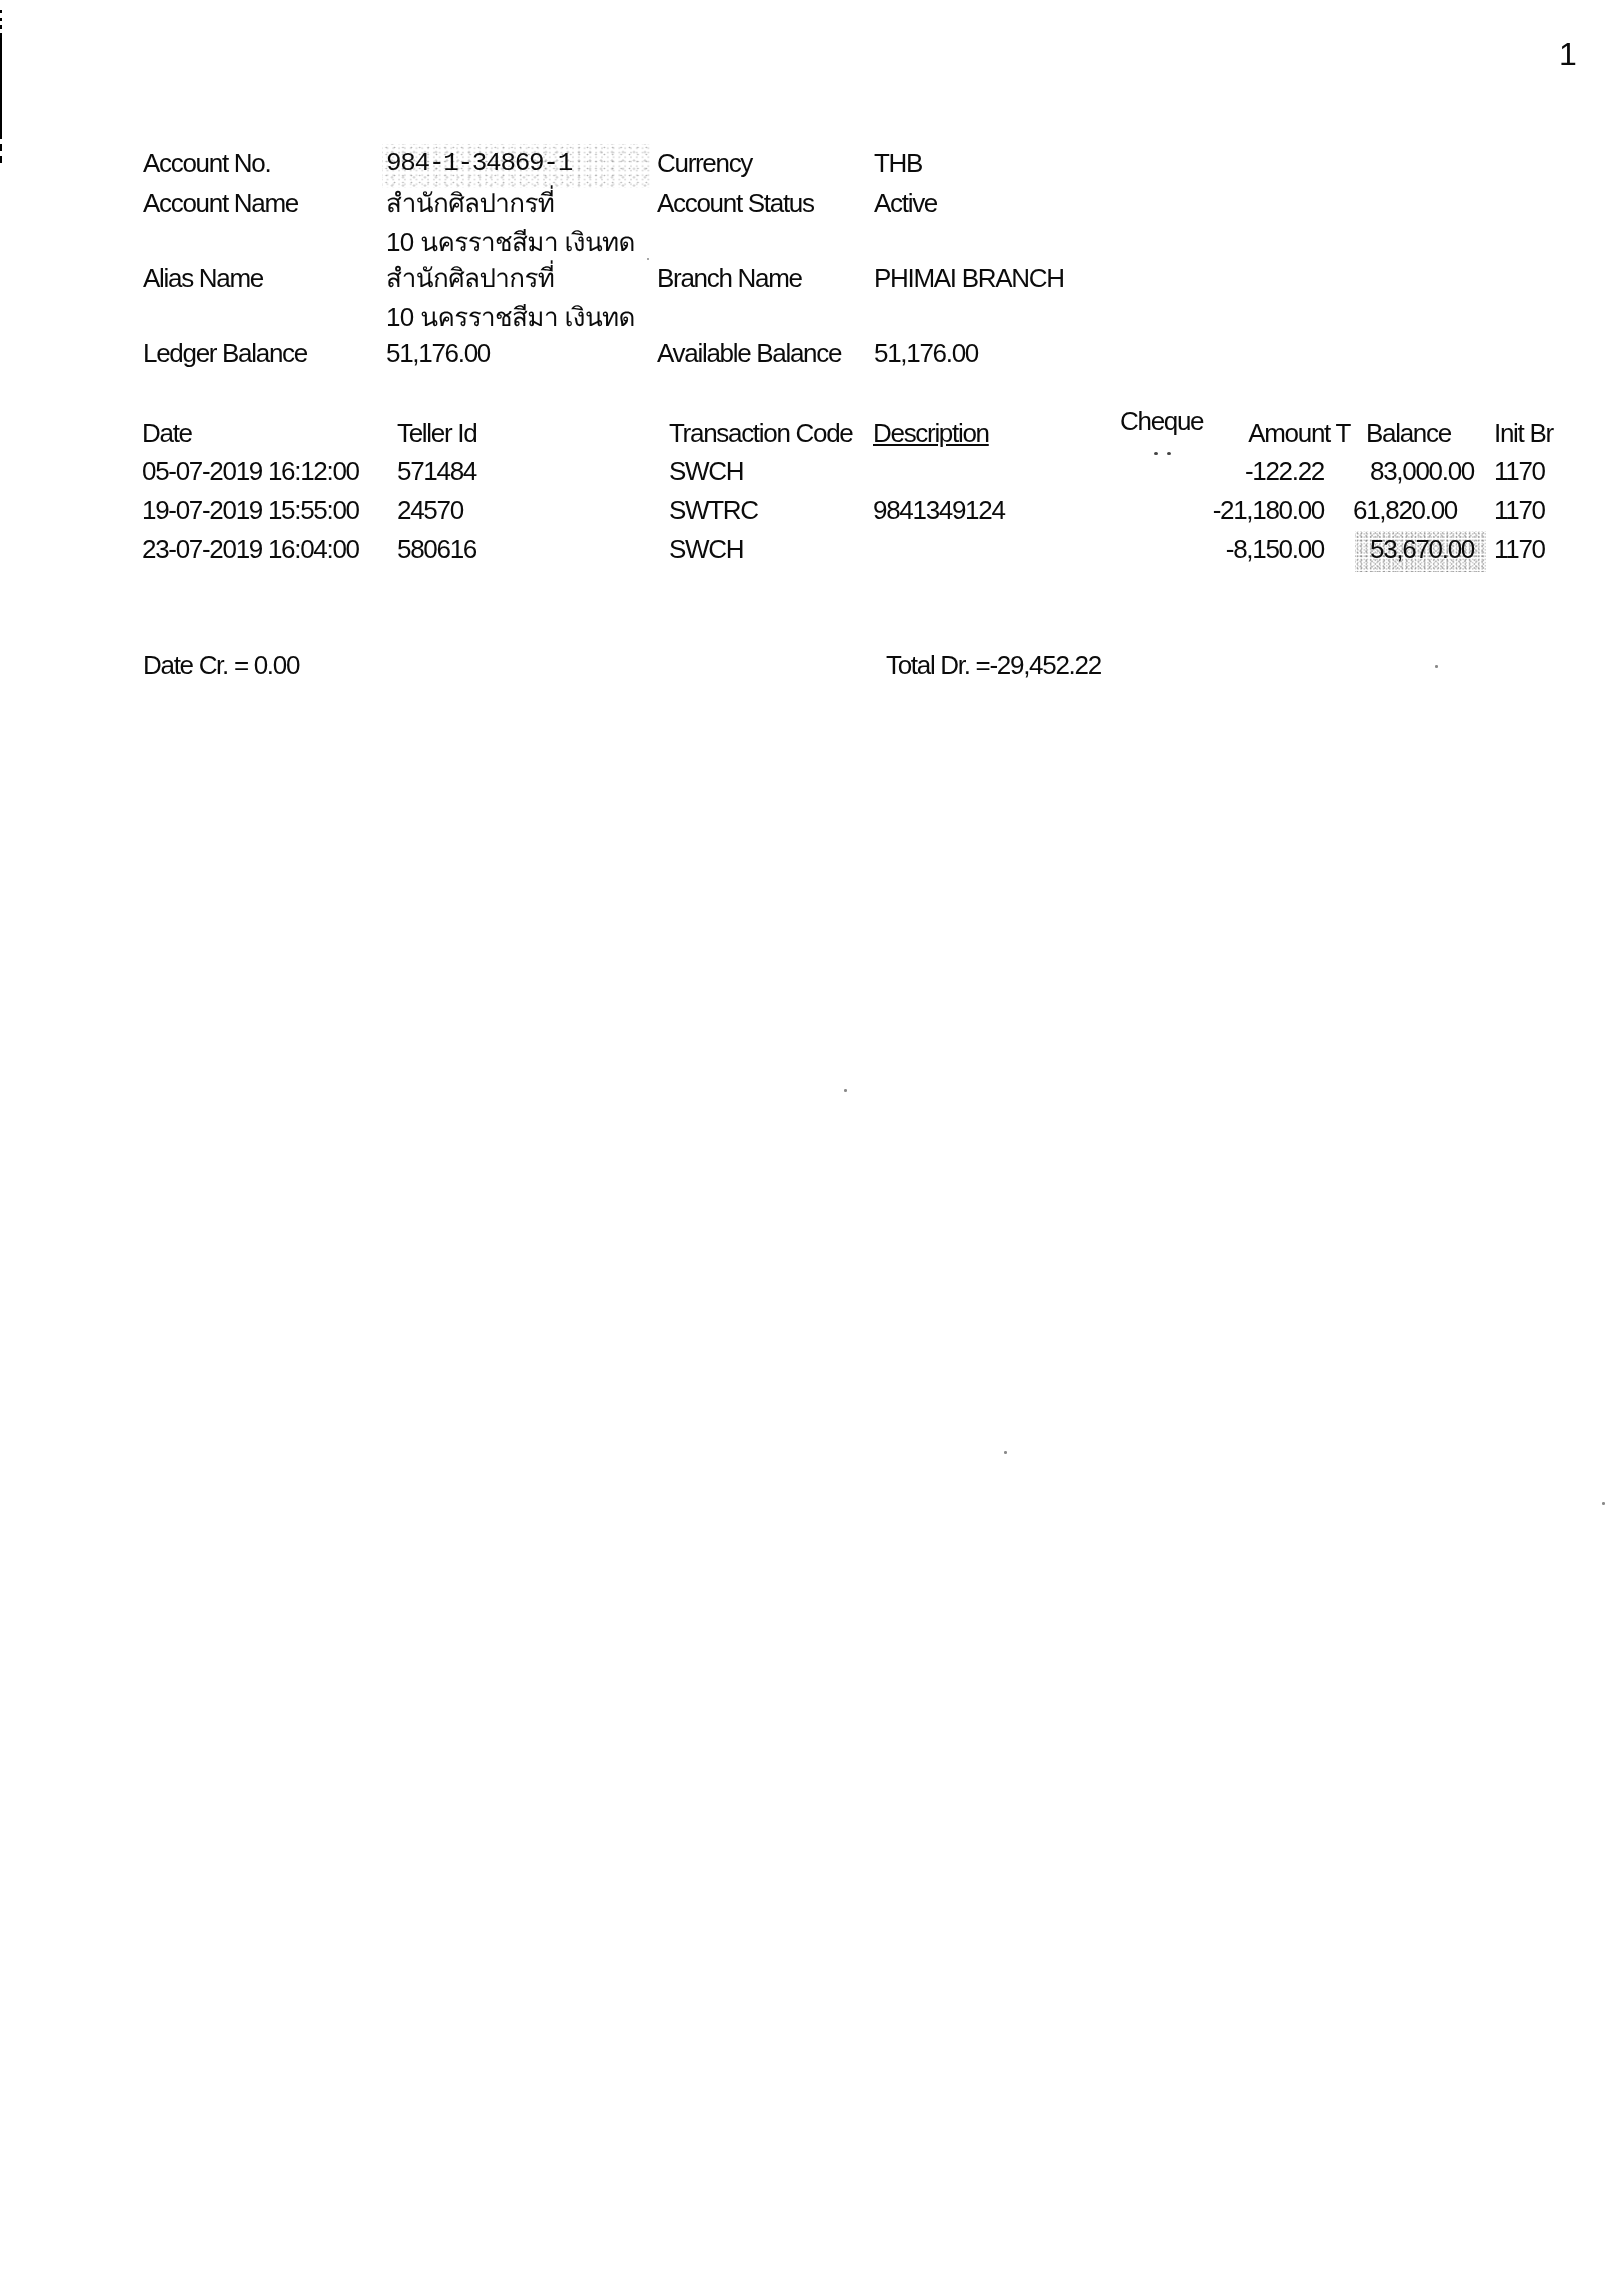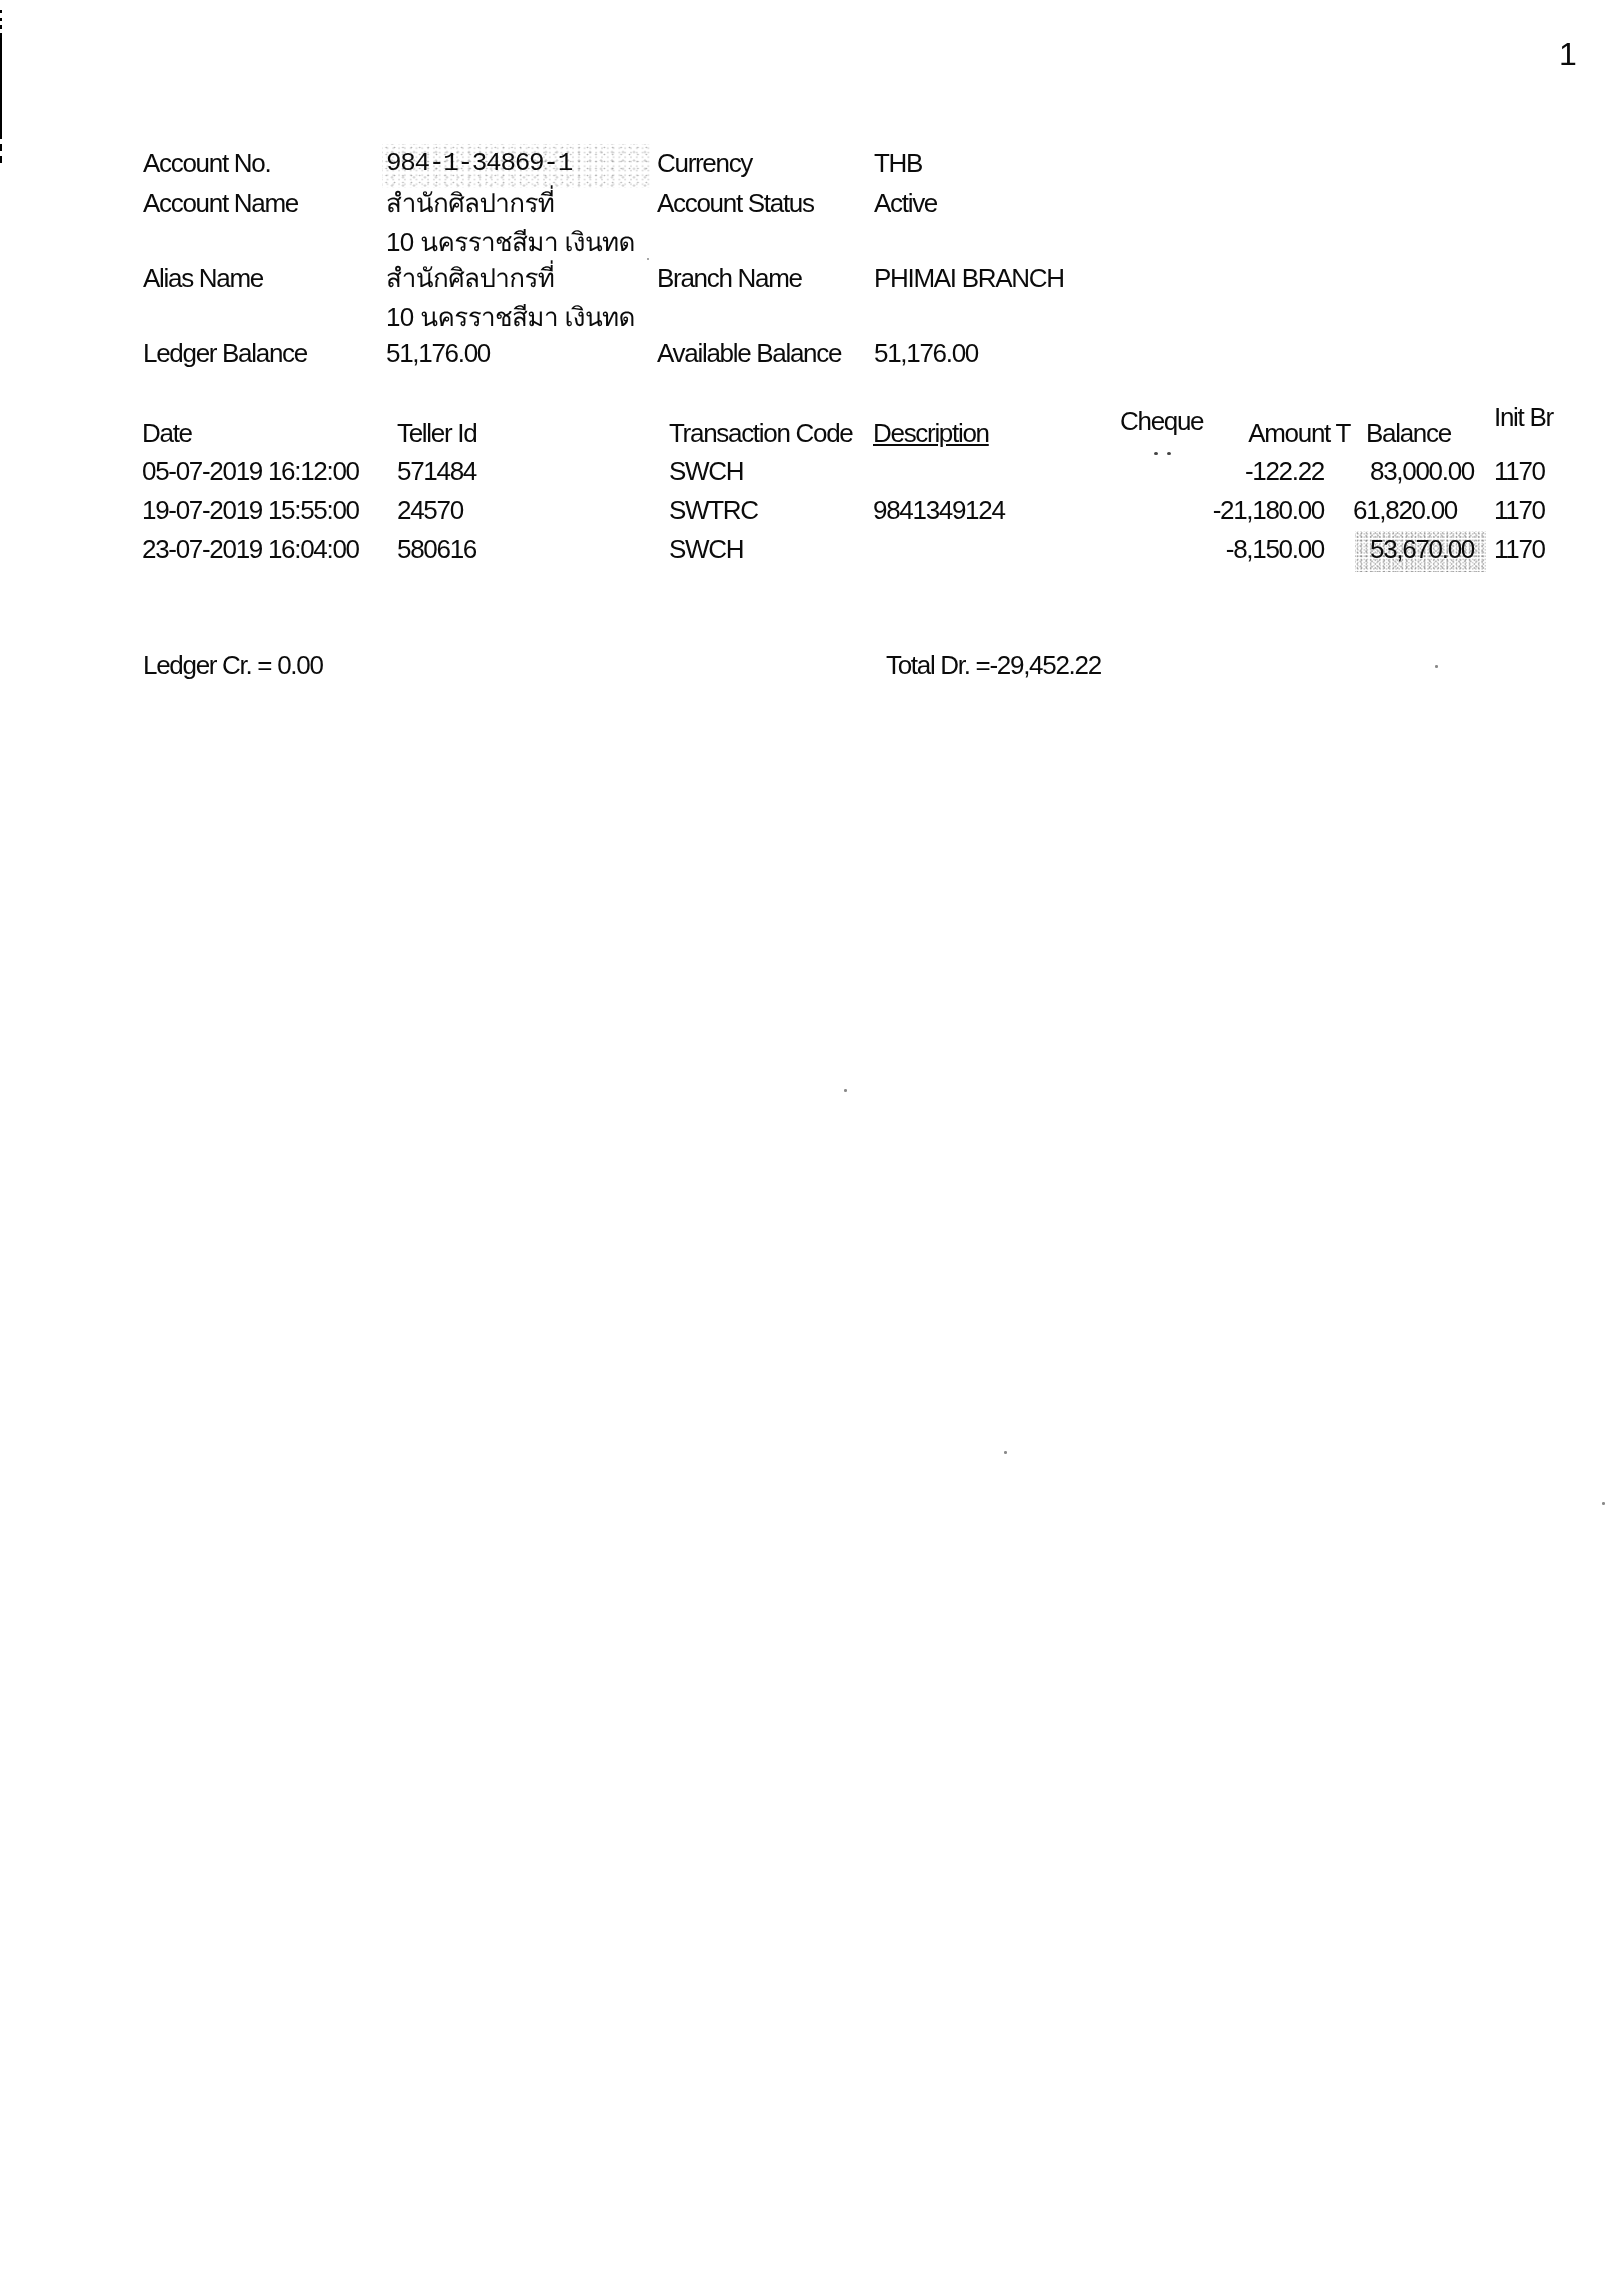--- a/index.html
+++ b/index.html
@@ -105,21 +105,21 @@
 
   <div>
 
     <div class="t" style="left:142px;  top:419px;">Date</div>
     <div class="t" style="left:397px;  top:419px;">Teller Id</div>
     <div class="t" style="left:669px; top:419px;">Transaction Code</div>
     <div class="t" style="left:873px; top:419px;text-decoration:underline;">Description</div>
     <div class="t" style="left:1100px; top:407px;margin-left:20px;">Cheque</div>
     <div class="t right" style="left:1157px; top:419px; width:193px;">Amount T</div>
     <div class="t" style="left:1366px; top:419px;">Balance</div>
-    <div class="t" style="left:1494px; top:403px;">Init Br</div>
+    <div class="t" style="left:1494px; top:419px;">Init Br</div>
 
     <div class="dot" style="left:1154px; top:452px; width:3.9px; height:3.2px;"></div>
     <div class="dot" style="left:1167px; top:452px; width:3.9px; height:3.2px;"></div>
 
     <div class="speckle speckle-dense" style="left:1355px; top:531px; width:131px; height:41px;"></div>
 
     <div>
       <div class="t" style="left:142px;  top:457px;">05-07-2019 16:12:00</div>
       <div class="t" style="left:397px;  top:457px;">571484</div>
       <div class="t" style="left:669px; top:457px;">SWCH</div>
@@ -144,21 +144,21 @@
       <div class="t" style="left:397px;  top:535px;">580616</div>
       <div class="t" style="left:669px; top:535px;">SWCH</div>
       <div class="t" style="left:873px; top:535px;"></div>
       <div class="t right" style="left:1131px; top:535px; width:193px;">-8,150.00</div>
       <div class="t right" style="left:1313px; top:535px; width:161px; position:absolute; z-index:2;">53,670.00</div>
       <div class="t" style="left:1494px; top:535px;">1170</div>
     </div>
   </div>
 
   <div>
-    <div class="t" style="left:143px;  top:651px;">Ledger Cr. = 0.00</div>
+    <div class="t" style="left:143px;  top:651px;">Date Cr. = 0.00</div>
     <div class="t" style="left:886px; top:651px;">Total Dr. =-29,452.22</div>
   </div>
 
   <div class="speck" style="left:1435px; top:665px; width:2.6px; height:2.6px;"></div>
   <div class="speck" style="left:647px; top:258px;  width:1.9px; height:1.9px;"></div>
   <div class="speck" style="left:844px; top:1089px; width:2.6px; height:2.6px;"></div>
   <div class="speck" style="left:1004px; top:1451px; width:2.6px; height:2.6px;"></div>
   <div class="speck" style="left:1602px; top:1502px; width:2.6px; height:2.6px;"></div>
 
 </div>

